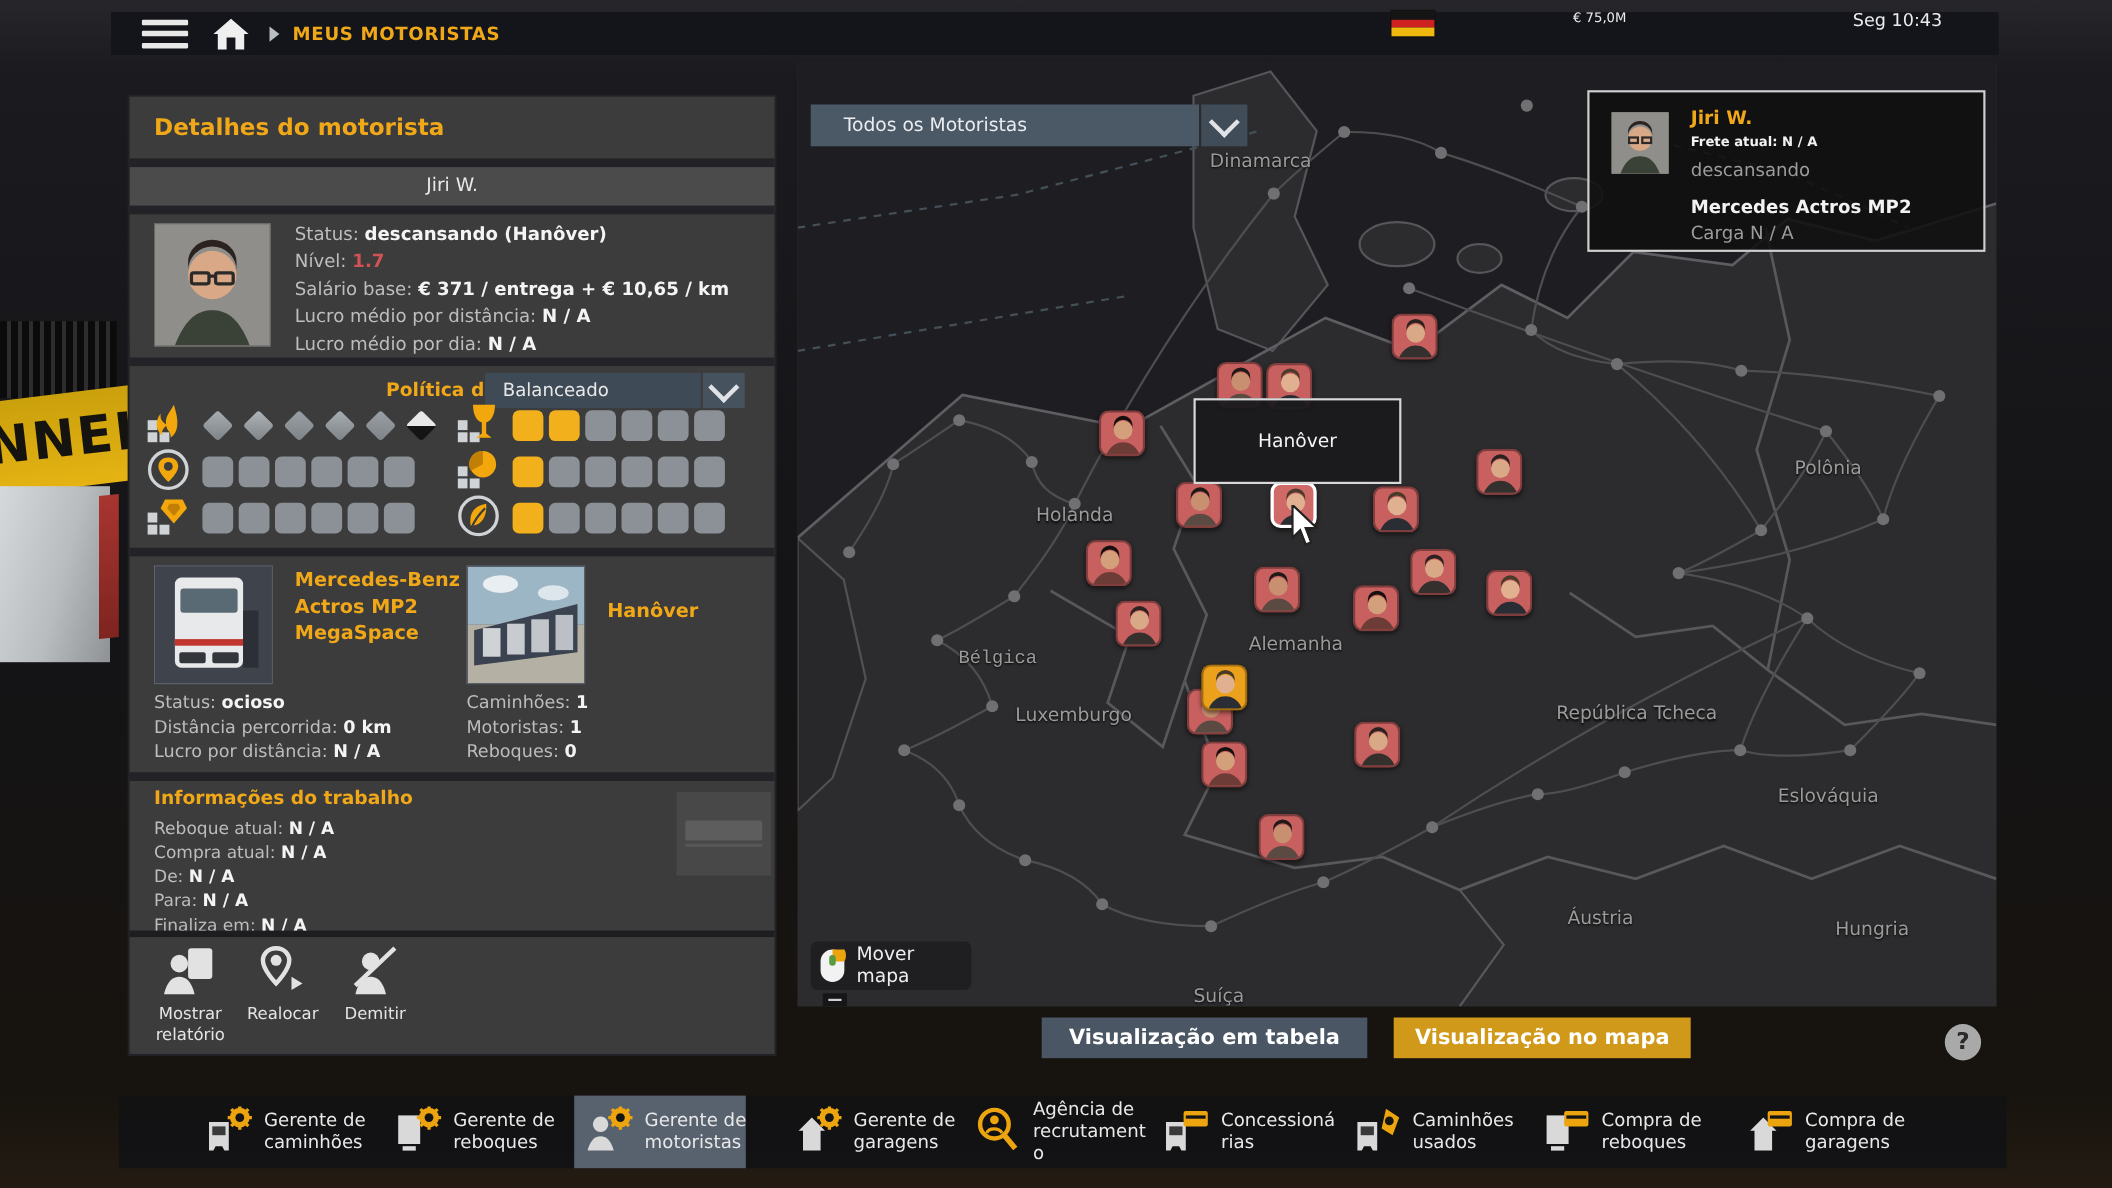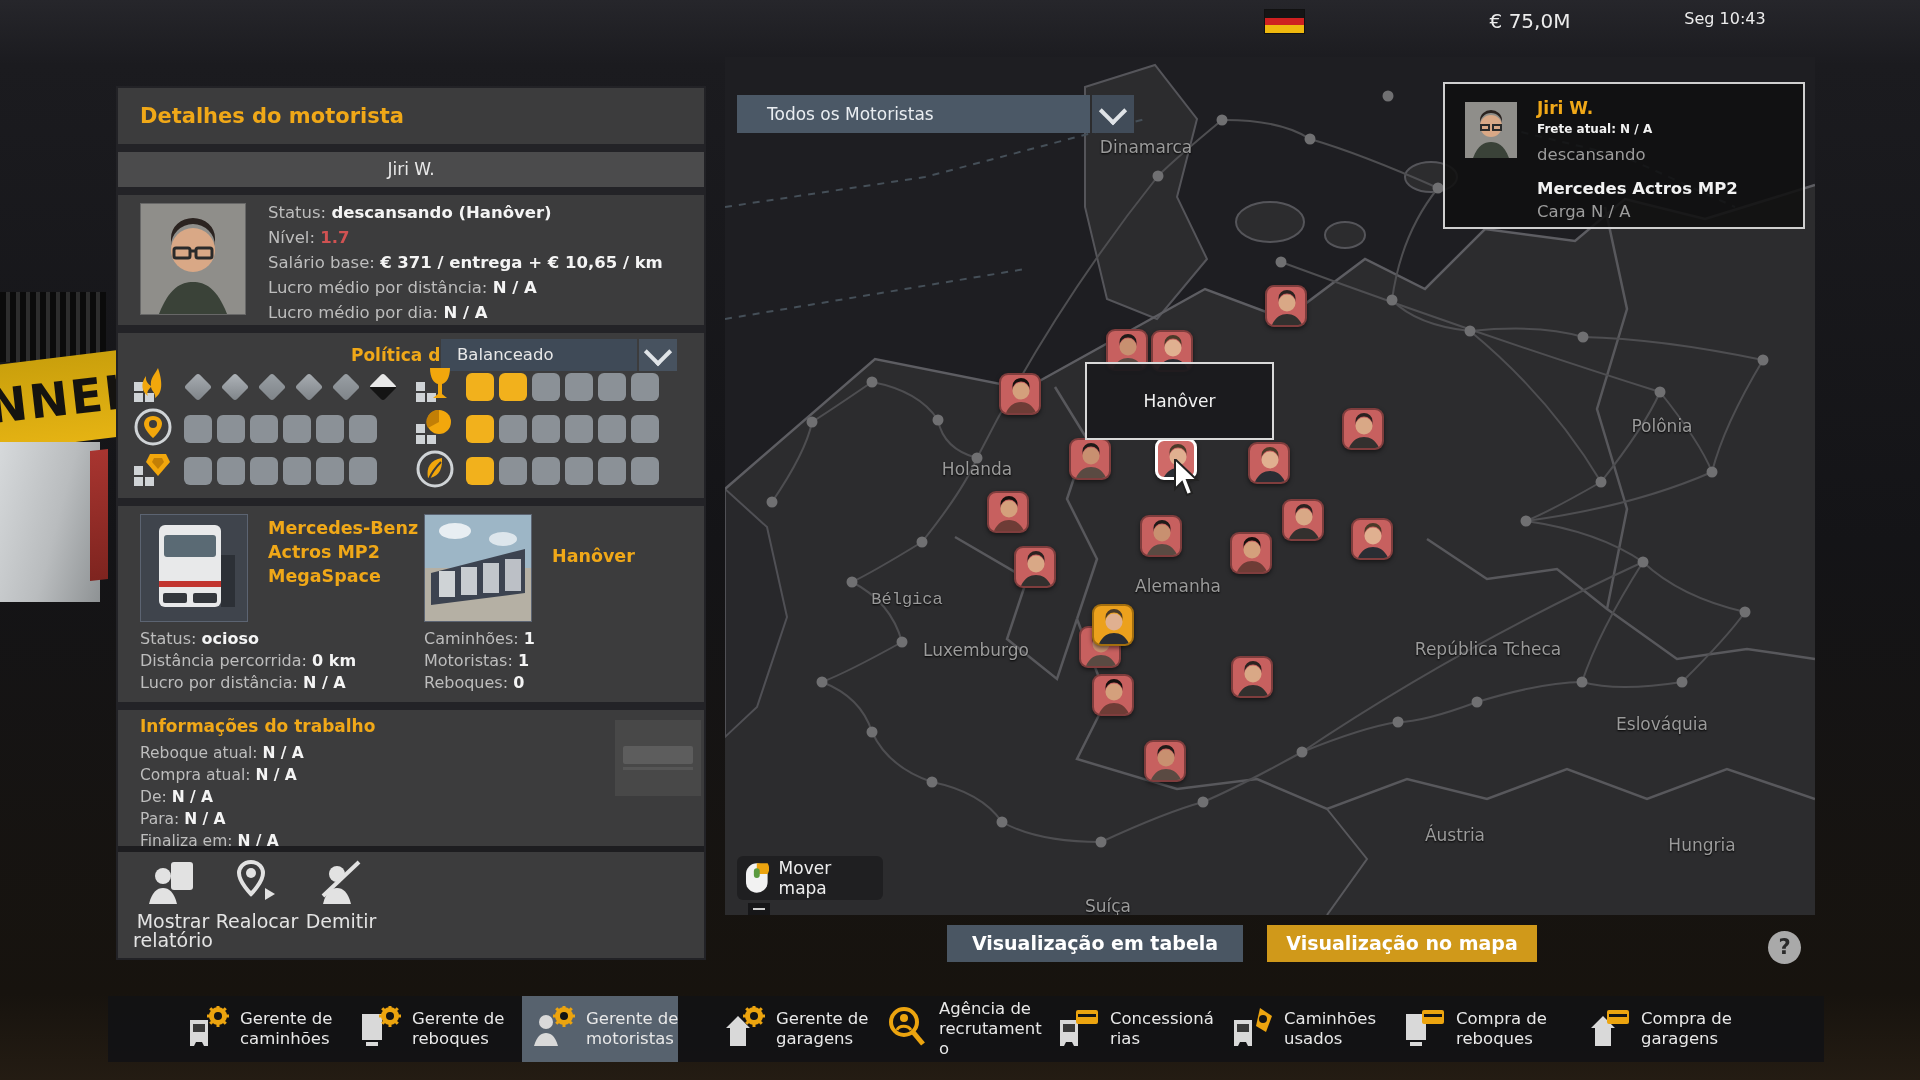--- a/index.html
+++ b/index.html
@@ -16,21 +16,21 @@
   #bg-red{left:90px;top:220px;width:18px;height:130px;background:linear-gradient(180deg,#a83530,#7e241f);transform:skewY(-6deg);}
   
   #topbar{left:101px;top:11px;width:1716px;height:39px;background:rgba(20,20,27,.96);display:flex;align-items:center;}
   #hamburger{width:42px;height:26px;margin-left:28px;display:flex;flex-direction:column;justify-content:space-between;cursor:pointer;}
   #hamburger i{height:5px;background:#e8e8e8;border-radius:1px;}
   #home-ic{margin-left:22px;}
   #crumb-arrow{margin-left:18px;width:0;height:0;border-left:9px solid #b9bec4;border-top:7px solid transparent;border-bottom:7px solid transparent;}
   #crumb{margin-left:12px;color:#f0a818;font-weight:bold;font-size:16.5px;letter-spacing:.6px;}
   #flag{position:absolute;left:1264px;top:9px;width:39px;height:23px;border:1px solid #111;display:flex;flex-direction:column;}
   #flag i{flex:1;}
-  #money{position:absolute;left:1430px;top:9px;width:200px;text-align:center;color:#ececec;font-size:20px;}
+  #money{position:absolute;left:1430px;top:9px;width:200px;text-align:left;color:#ececec;font-size:12px;}
   #clock{position:absolute;left:1640px;top:9px;width:170px;text-align:center;color:#ececec;font-size:16px;}
   
   #panel{left:118px;top:88px;width:586px;height:870px;background:#3c3c3d;box-shadow:0 0 0 2px #222226;}
   .sec{position:absolute;left:0;width:586px;background:#3c3c3d;}
   .gap{position:absolute;left:0;width:586px;background:#232327;}
   #sec-title{top:0;height:56px;line-height:56px;padding-left:22px;box-sizing:border-box;color:#f0a818;font-size:21px;font-weight:bold;}
   #name-bar{top:64px;height:35px;line-height:35px;background:#4b4b4c;text-align:center;color:#e9e9e9;font-size:17px;}
   #drv-sec{top:107px;height:114px;}
   #drv-photo{left:22px;top:8px;width:104px;height:110px;background:#8f8e8a;border:1px solid #676767;}
   #drv-lines{left:150px;top:5px;width:430px;}
@@ -55,21 +55,21 @@
   .stats{position:absolute;top:122px;}
   .stats .kv{font-size:16px;line-height:22px;}
   #job-sec{top:622px;height:136px;}
   #job-title{left:22px;top:6px;color:#f0a818;font-size:17px;font-weight:bold;}
   #job-lines{left:22px;top:32px;}
   #job-lines .kv{font-size:15.5px;line-height:22px;}
   #ghost{left:497px;top:10px;width:86px;height:76px;background:#484848;}
   #ghost i{position:absolute;left:8px;top:26px;width:70px;height:18px;background:#5d5d5d;border-radius:2px;}
   #ghost em{position:absolute;left:8px;top:47px;width:70px;height:3px;background:#565656;}
   #act-sec{top:764px;height:106px;}
-  .act-btn{position:absolute;top:8px;width:86px;text-align:center;cursor:pointer;color:#e4e4e4;font-size:19px;line-height:19px;}
+  .act-btn{position:absolute;top:8px;width:86px;text-align:center;cursor:pointer;color:#e4e4e4;font-size:15px;line-height:19px;}
   .act-btn svg{display:block;margin:0 auto 8px;}
   
   #map{left:725px;top:57px;width:1090px;height:858px;background:#2c2c2e;overflow:hidden;}
   #map svg.base{position:absolute;left:0;top:0;}
   .city-label{position:absolute;transform:translate(-50%,-50%);color:#9b9b9b;font-size:17px;white-space:nowrap;text-shadow:0 1px 2px #000;}
   .drv{position:absolute;width:42px;height:42px;border-radius:9px;background:#c7605f;border:2px solid rgba(40,20,20,.45);box-sizing:border-box;overflow:hidden;box-shadow:0 2px 4px rgba(0,0,0,.5);}
   .drv.sel{background:#eca11d;border-color:rgba(90,60,0,.5);}
   .drv.hov{border:3px solid #ffffff;background:#cf6a68;}
   #dd-filter{left:12px;top:38px;width:353px;height:38px;background:#4b5866;color:#e9edf1;font-size:17px;line-height:38px;padding-left:30px;box-sizing:border-box;cursor:pointer;}
   #dd-filter-chev{left:367px;top:38px;width:42px;height:38px;background:#414c59;display:flex;align-items:center;justify-content:center;cursor:pointer;}
@@ -104,20 +104,32 @@
 
 <div id="bg-truck" class="abs">
   <div id="bg-grille" class="abs"></div>
   <div id="bg-band" class="abs">
         <span>NNEL</span>
       </div>
   <div id="bg-body" class="abs"></div>
   <div id="bg-red" class="abs"></div>
 </div>
 
+<div id="topbar" class="abs">
+  <div id="hamburger">
+        <i></i>
+        <i></i>
+        <i></i>
+      </div>
+  <svg id="home-ic" width="34" height="30" viewBox="0 0 34 30">
+    <path d="M17 1 L33 15 L29 15 L29 29 L21 29 L21 18 L13 18 L13 29 L5 29 L5 15 L1 15 Z" fill="#efefef"></path>
+  </svg>
+  <div id="crumb-arrow"></div>
+  <div id="crumb">MEUS MOTORISTAS</div>
+</div>
 <div id="flag" class="abs">
   <i style="background:#151515"></i>
       <i style="background:#ce2020"></i>
       <i style="background:#efb80e"></i>
 </div>
 <div id="money" class="abs">€ 75,0M</div>
 <div id="clock" class="abs">Seg 10:43</div>
 
 <div id="panel" class="abs">
   <div id="sec-title" class="sec">Detalhes do motorista</div>

